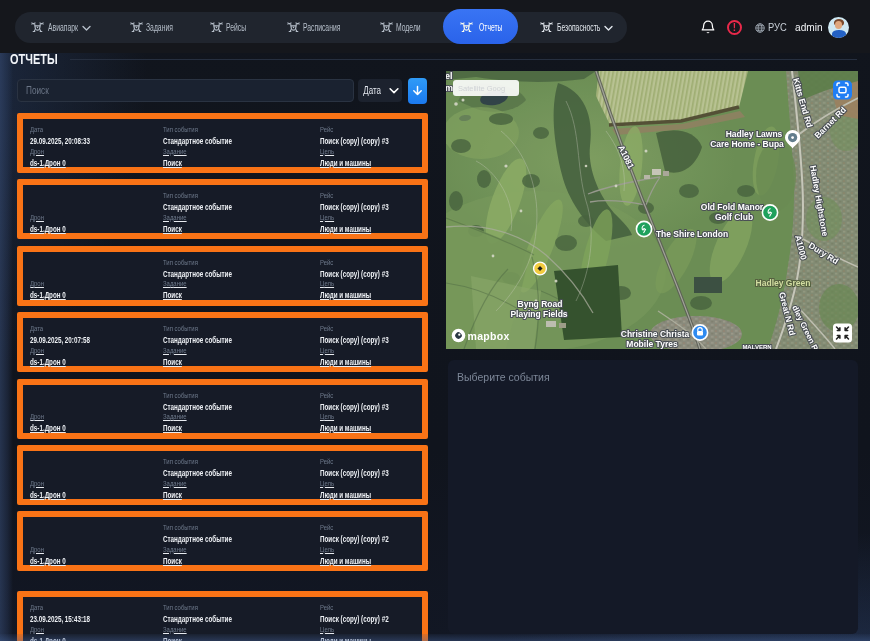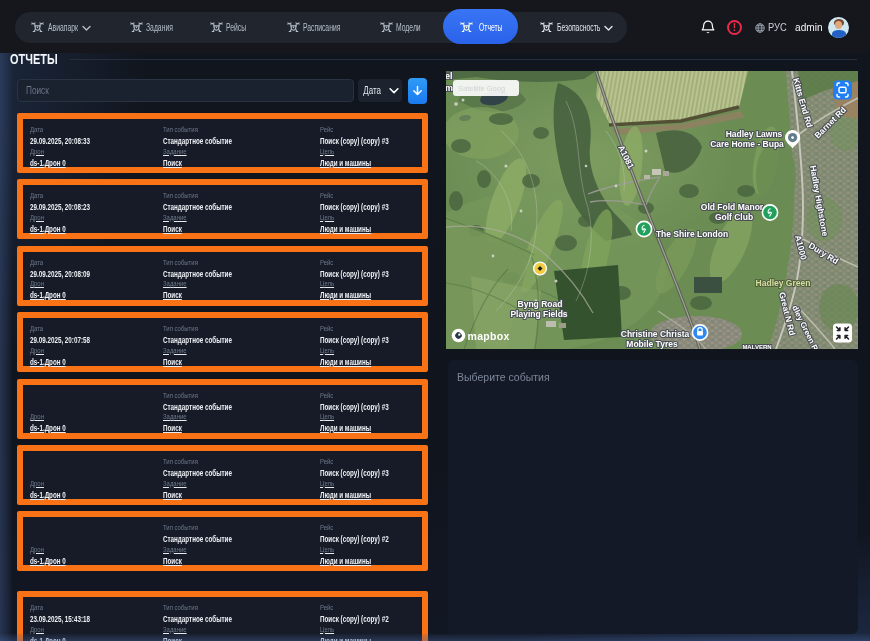--- a/index.html
+++ b/index.html
@@ -168,24 +168,20 @@
     <div class="cell c2 r2">
         <div class="lbl">Задание</div>
         <div class="val">Поиск</div>
       </div>
     <div class="cell c3 r2">
         <div class="lbl">Цель</div>
         <div class="val">Люди и машины</div>
       </div>
   </div>
     <div class="card" style="top:179.4px">
-    <div class="cell c1 r1">
-        <div class="lbl">Дата</div>
-        <div class="val">29.09.2025, 20:08:23</div>
-      </div>
     <div class="cell c2 r1">
         <div class="lbl">Тип события</div>
         <div class="val">Стандартное событие</div>
       </div>
     <div class="cell c3 r1">
         <div class="lbl">Рейс</div>
         <div class="val">Поиск (copy) (copy) #3</div>
       </div>
     <div class="cell c1 r2">
         <div class="lbl">Дрон</div>
@@ -194,24 +190,20 @@
     <div class="cell c2 r2">
         <div class="lbl">Задание</div>
         <div class="val">Поиск</div>
       </div>
     <div class="cell c3 r2">
         <div class="lbl">Цель</div>
         <div class="val">Люди и машины</div>
       </div>
   </div>
     <div class="card" style="top:245.8px">
-    <div class="cell c1 r1">
-        <div class="lbl">Дата</div>
-        <div class="val">29.09.2025, 20:08:09</div>
-      </div>
     <div class="cell c2 r1">
         <div class="lbl">Тип события</div>
         <div class="val">Стандартное событие</div>
       </div>
     <div class="cell c3 r1">
         <div class="lbl">Рейс</div>
         <div class="val">Поиск (copy) (copy) #3</div>
       </div>
     <div class="cell c1 r2">
         <div class="lbl">Дрон</div>

